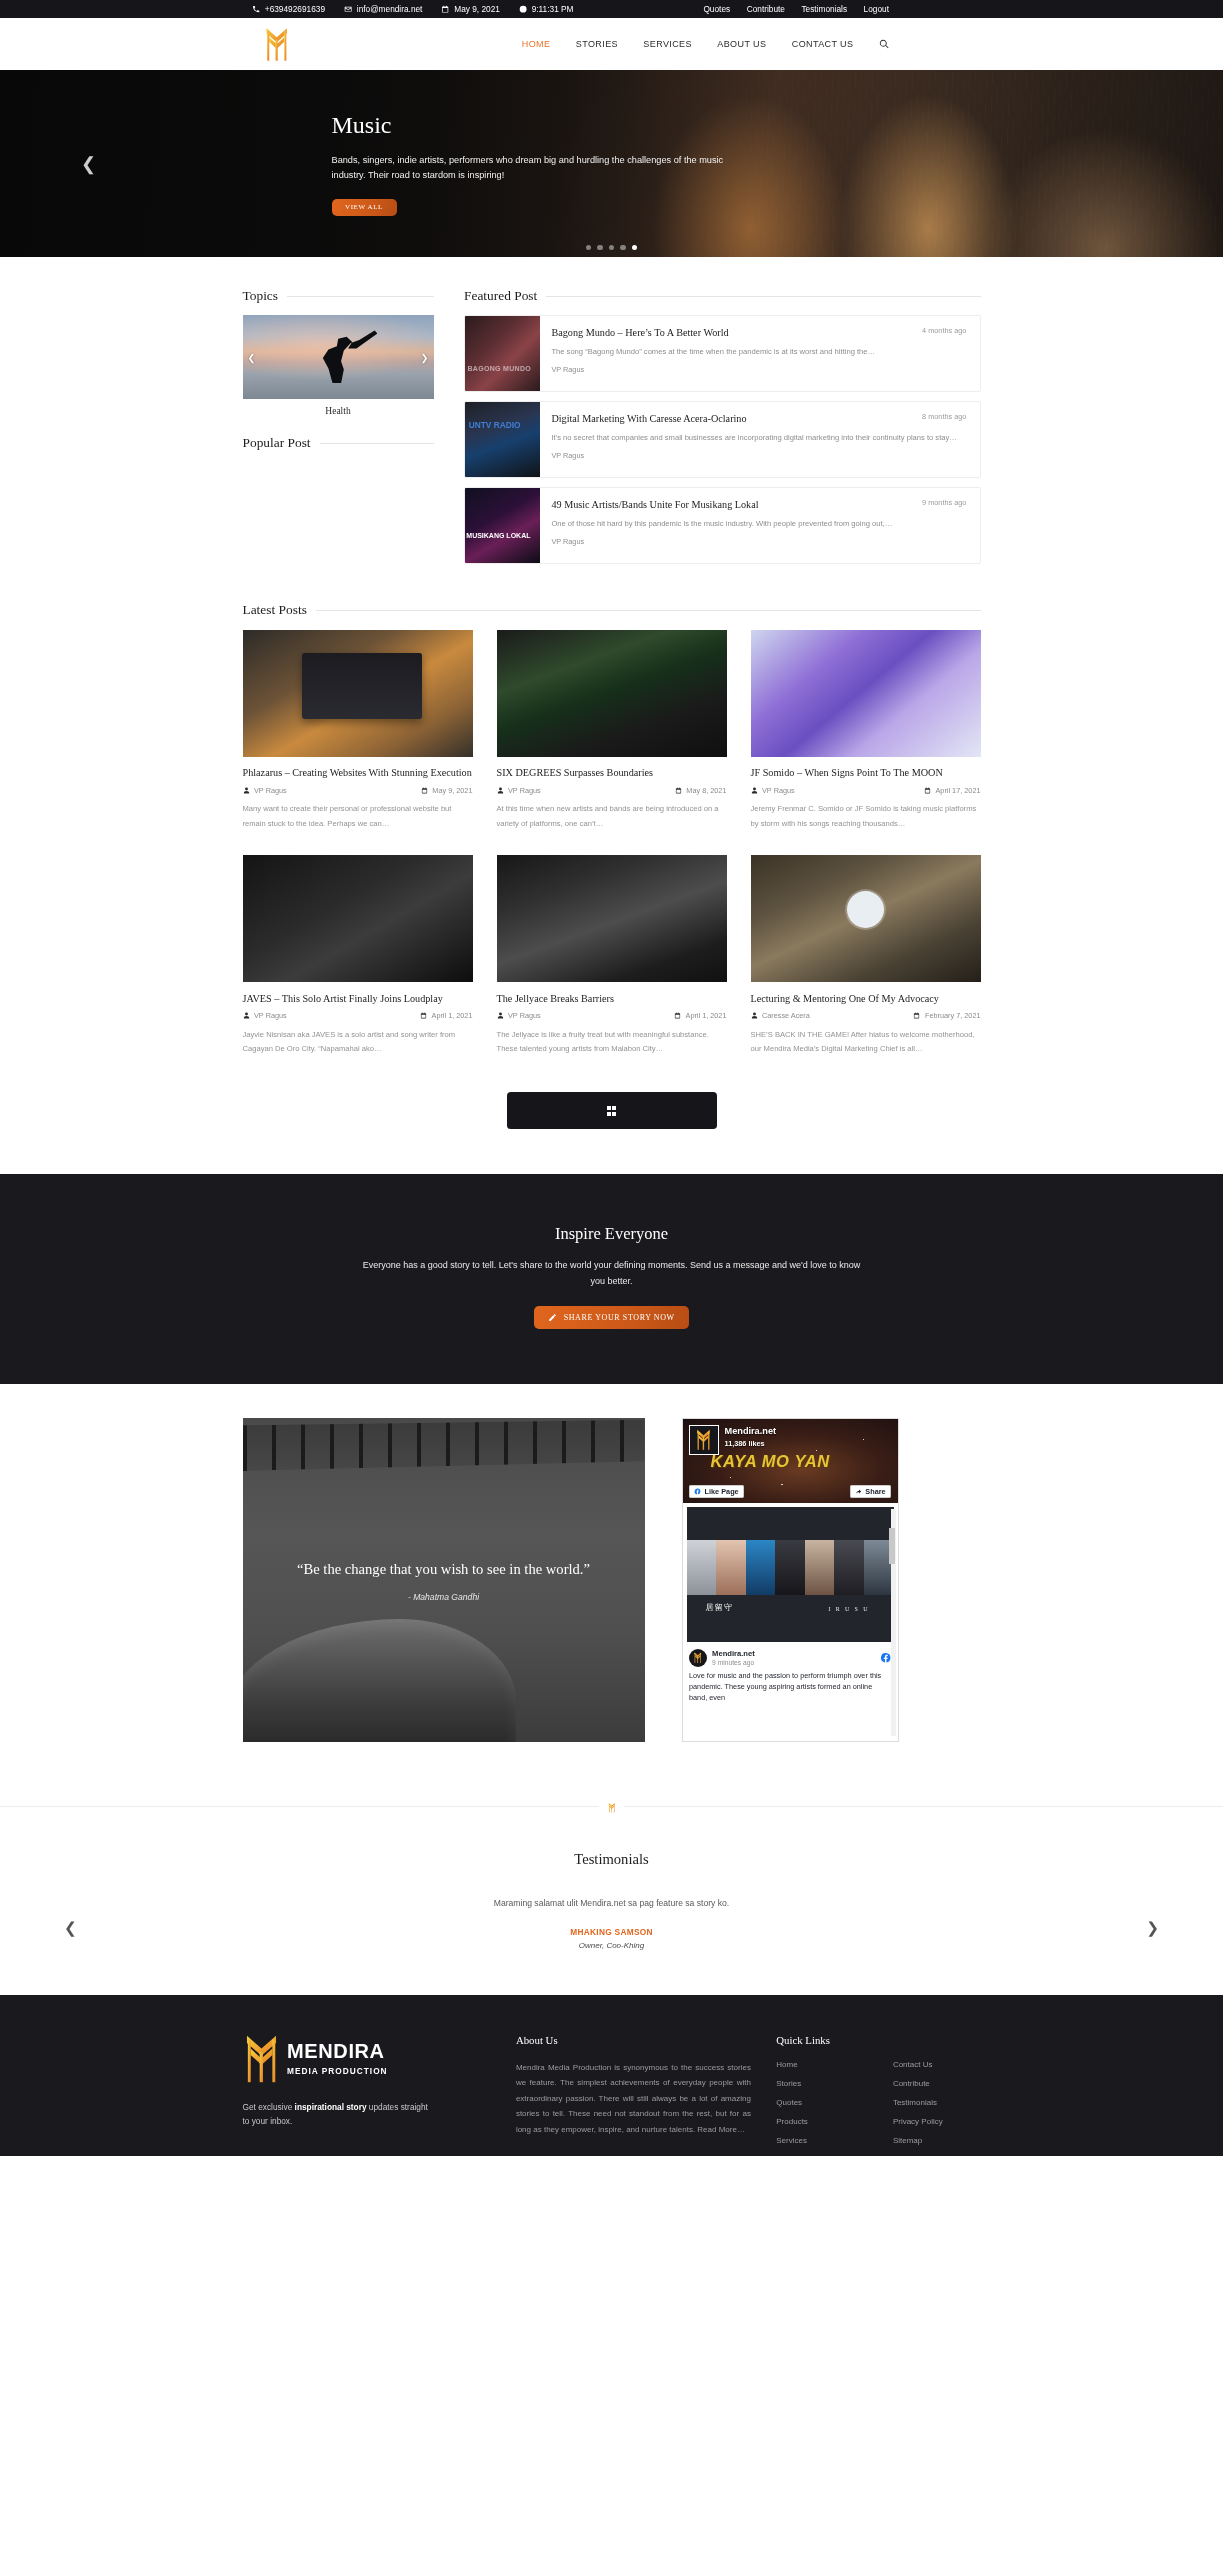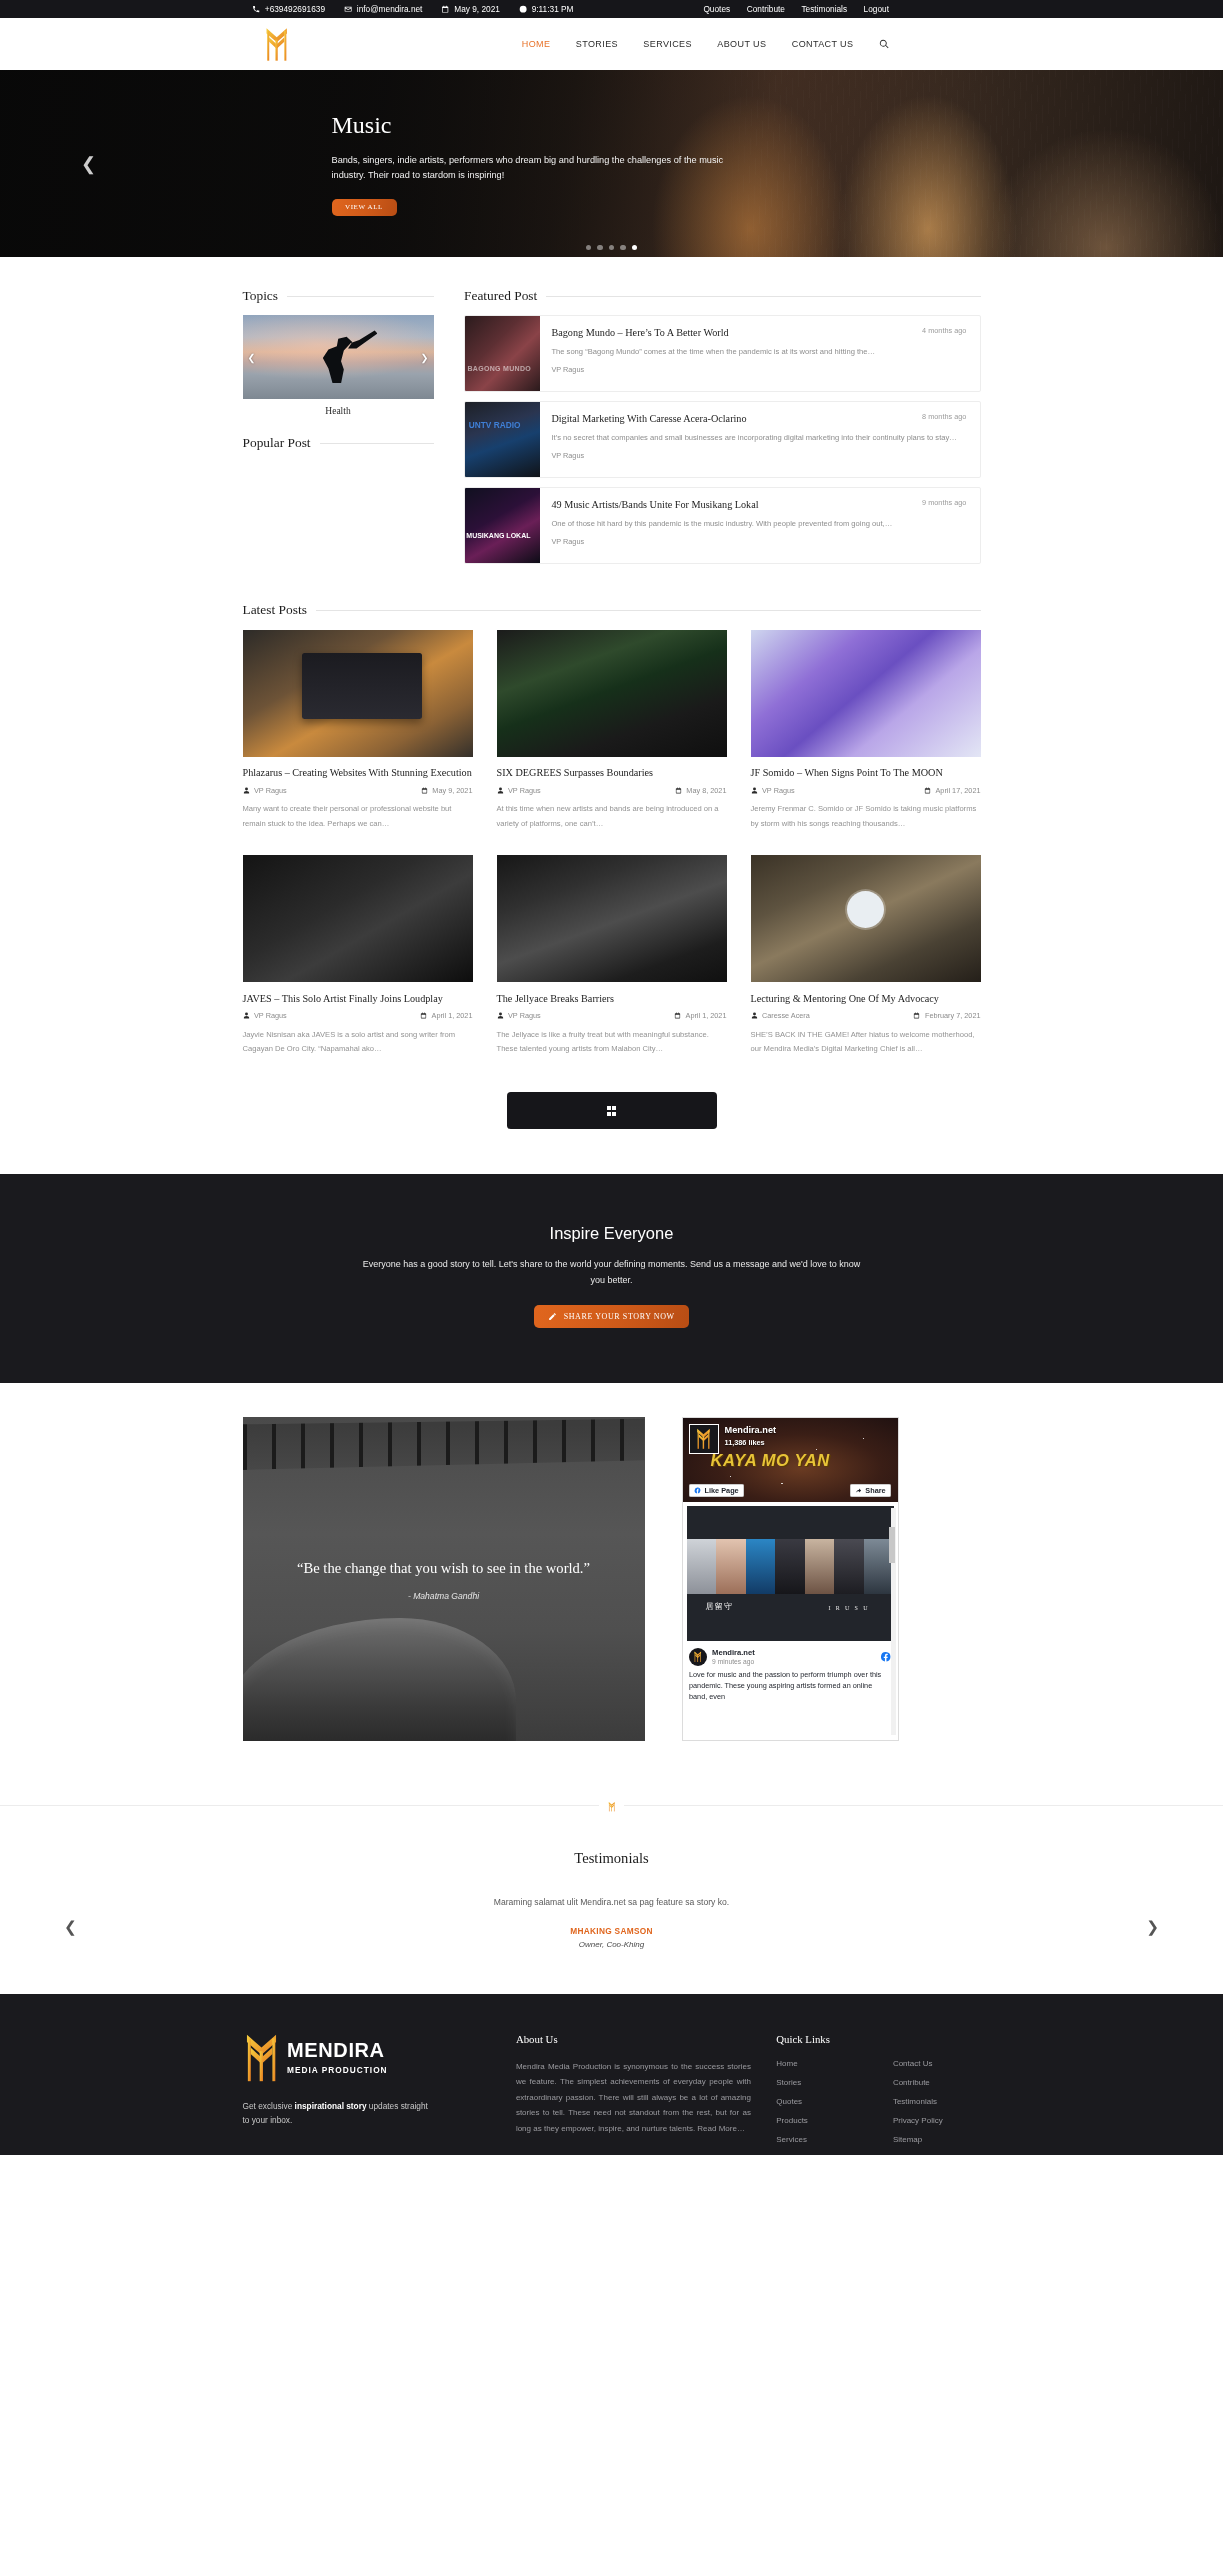--- a/index.html
+++ b/index.html
@@ -203,21 +203,21 @@
   .pager-wrap { display: flex; justify-content: center; padding: 36px 0 45px; }
   .pager {
     width: 210px; height: 37px; background: #16161a; border-radius: 3.8px;
     display: flex; align-items: center; justify-content: center; cursor: pointer;
   }
   .pager-glyph { display: grid; grid-template-columns: 1fr 1fr; grid-gap: 1.3px; width: 9.5px; height: 9.5px; }
   .pager-glyph i { background: #fff; display: block; }
 
   
   .inspire { background: #1a1a1e; padding: 50px 0 55px; text-align: center; }
-  .inspire h2 { font-family: Liberation Sans, sans-serif; color: #fff; font-size: 16.5px; font-weight: 400; margin-bottom: 14px; }
+  .inspire h2 { font-family: Liberation Serif, serif; color: #fff; font-size: 16.5px; font-weight: 400; margin-bottom: 14px; }
   .inspire p { color: #eaeaea; font-size: 9px; line-height: 1.75; max-width: 509px; margin: 0 auto 16.5px; }
   .inspire .btn-orange { height: 23px; padding: 0 14px; font-size: 8px; }
   .pencil { width: 9px; height: 9px; fill: #fff; }
 
   
   .quotefb { display: flex; gap: 37px; padding: 34px 0 30.5px; }
   .quotebox { width: 402px; height: 324px; position: relative; overflow: hidden; }
   .quotebg {
     position:absolute; inset:0;
     background: linear-gradient(#4a4a4a 0%, #565656 36%, #4f4f4f 66%, #3c3c3c 100%);

